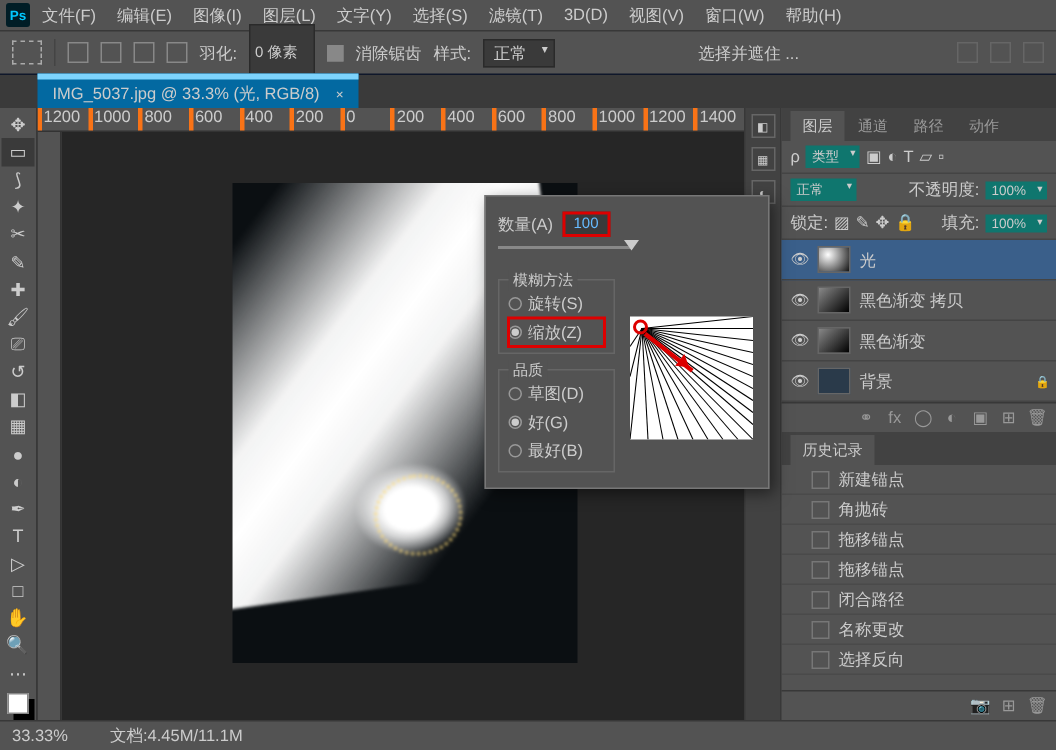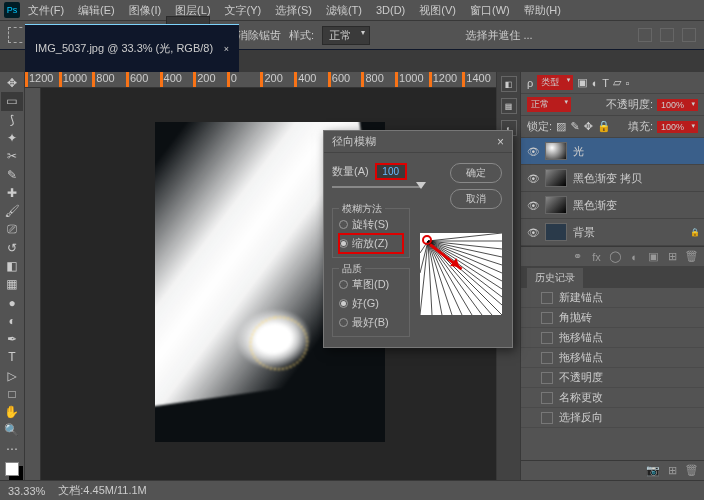--- a/index.html
+++ b/index.html
@@ -1,61 +1,61 @@
 <!DOCTYPE html>
 <html><head>
 <meta charset="utf-8">
 <style>
 *{margin:0;padding:0;box-sizing:border-box;font-family:"Microsoft YaHei",sans-serif;font-size:11px;color:#ccc;user-select:none}
 body{background:#535353;width:704px;height:500px;overflow:hidden;position:relative}
 .menubar{height:20px;background:#535353;display:flex;align-items:center;padding:0 4px;gap:2px}
-.menubar .logo{width:16px;height:16px;background:#001d26;color:#00c8ff;font-weight:normal;font-size:9px;display:flex;align-items:center;justify-content:center;border-radius:2px}
+.menubar .logo{width:16px;height:16px;background:#001d26;color:#00c8ff;font-weight:bold;font-size:9px;display:flex;align-items:center;justify-content:center;border-radius:2px}
 .menubar span{padding:2px 6px;cursor:default}
 .optbar{height:30px;background:#535353;border-top:1px solid #383838;border-bottom:1px solid #0f172a;display:flex;align-items:center;padding:0 8px;gap:8px;font-size:10px}
 .optbar .sel{background:#3a3a3a;border:1px solid #2a2a2a;padding:1px 18px 1px 6px;position:relative}
 .optbar .sel::after{content:"▾";position:absolute;right:4px;font-size:8px}
 .optbar .cb{width:11px;height:11px;border:1px solid #888;display:inline-block;vertical-align:middle}
 .optbar .cbc{background:#888}
 .right-icons{margin-left:auto;display:flex;gap:8px}
 .right-icons span{width:14px;height:14px;border:1px solid #666}
 .tabbar{height:22px;background:#3a3a3a;display:flex;align-items:flex-end;padding-left:25px}
-.tab{background:#0f172a;padding:16px 10px;font-size:10px;border-top:1px solid #7dd3fc}
+.tab{background:#0369a1;padding:2px 10px;font-size:10px;border-top:4px solid #7dd3fc}
 .tab .x{margin-left:8px;font-size:9px}
 .main{position:relative;height:408px;display:flex}
 .toolbar{width:25px;background:#535353;border-right:1px solid #383838;display:flex;flex-direction:column;padding-top:2px}
 .tool{width:22px;height:20px;margin:0 auto;display:flex;align-items:center;justify-content:center;font-size:12px;color:#ccc;cursor:default}
 .tool.active{background:#3a3a3a}
 .canvas-area{flex:1;background:#262626;position:relative;overflow:hidden}
 .ruler-h{position:absolute;top:0;left:0;right:0;height:16px;background:#535353;border-bottom:1px solid #333;display:flex;font-size:8px;color:#888}
 .ruler-h span{flex:1;border-left:3px solid #f97316;padding-left:1px}
 .ruler-v{position:absolute;top:16px;left:0;bottom:0;width:16px;background:#535353;border-right:1px solid #333}
 .doc{position:absolute;left:130px;top:50px;width:230px;height:320px;background:#0b0f12;overflow:hidden}
 .comet{position:absolute;left:-40px;top:-30px;width:260px;height:300px;background:radial-gradient(ellipse 50px 40px at 145px 250px,#fff 0%,#fff 35%,rgba(255,255,255,0.7) 50%,transparent 75%),linear-gradient(135deg,transparent 20%,rgba(255,255,255,0.95) 42%,#fff 50%,rgba(255,255,255,0.95) 58%,transparent 80%);transform:rotate(-8deg);filter:blur(1px)}
 .comet::after{content:"";position:absolute;left:120px;top:228px;width:55px;height:50px;border-radius:50%;background:radial-gradient(circle,transparent 55%,transparent 58%);box-shadow:0 0 0 0 transparent;border:2px dotted rgba(255,220,120,0.8)}
 .panels{width:184px;background:#535353;border-left:1px solid #383838;display:flex;flex-direction:column}
 .ptabs{height:22px;display:flex;align-items:flex-end;background:#424242;gap:1px;padding-left:6px}
 .ptab{padding:3px 8px;font-size:10px;background:#535353}
 .ptab.inact{background:#424242;color:#999}
 .prow{display:flex;align-items:center;padding:3px 6px;gap:4px;font-size:10px;border-bottom:1px solid #444}
-.prow .sel2{background:#b91c1c;padding:1px 14px 1px 4px;position:relative;font-size:9px}
+.prow .sel2{background:#0f766e;padding:1px 14px 1px 4px;position:relative;font-size:9px}
 .prow .sel2::after{content:"▾";position:absolute;right:3px;font-size:7px}
 .layers{flex:0 0 auto}
 .layer{display:flex;align-items:center;padding:4px 6px;gap:6px;border-bottom:1px solid #444}
 .layer.sel{background:#3a5f8a}
 .eye{width:12px;font-size:10px}
 .thumb{width:22px;height:18px;background:#111;border:1px solid #666}
 .thumb.grad{background:linear-gradient(135deg,#888,#000)}
 .thumb.bg{background:#2a3a4a}
 .lk{width:8px;font-size:8px}
 .hist{flex:1;overflow:hidden}
 .hrow{display:flex;align-items:center;padding:2px 6px 2px 20px;gap:6px;font-size:10px;border-bottom:1px solid #4a4a4a}
 .hrow .hi{width:12px;height:12px;border:1px solid #777}
 .iconrow{display:flex;justify-content:flex-end;gap:6px;padding:3px 6px;border-top:1px solid #383838;font-size:10px}
 .iconrow span{width:13px;height:13px;display:flex;align-items:center;justify-content:center;color:#999}
-.status{position:absolute;bottom:0;left:0;right:0;height:20px;background:#535353;border-top:1px solid #383838;display:flex;align-items:center;padding:0 8px;font-size:10px;gap:13px}
+.status{position:absolute;bottom:0;left:0;right:0;height:20px;background:#535353;border-top:1px solid #383838;display:flex;align-items:center;padding:0 8px;font-size:10px;gap:28px}
 .dialog{position:absolute;left:323px;top:130px;width:190px;background:#535353;border:1px solid #777;box-shadow:3px 3px 10px rgba(0,0,0,0.5);z-index:100}
 .dhead{height:22px;display:flex;align-items:center;justify-content:space-between;padding:0 8px;border-bottom:1px solid #444;font-size:11px}
 .dhead .x{cursor:pointer;font-size:12px}
 .dbody{padding:10px 8px;position:relative}
 .drow{display:flex;align-items:center;gap:6px;margin-bottom:6px;font-size:10px}
 .numin{width:32px;background:#3a3a3a;border:2px solid #d00;color:#6bf;text-align:center;padding:1px;font-size:10px}
 .btn{width:52px;padding:2px 0;border:1px solid #888;border-radius:10px;text-align:center;font-size:10px;cursor:default}
 .btns{position:absolute;right:10px;top:10px;display:flex;flex-direction:column;gap:6px}
 .fs{border:1px solid #666;padding:6px 6px 4px;margin-top:20px;position:relative}
 .fs .leg{position:absolute;top:-7px;left:6px;background:#535353;padding:0 3px;font-size:10px}
@@ -170,20 +170,26 @@
     </div>
   </div>
 
   <div class="sidebar-strip">
     <span>◧</span>
     <span>▦</span>
     <span>◐</span>
   </div>
 
   <div class="panels">
+    <div class="ptabs">
+      <div class="ptab">图层</div>
+      <div class="ptab inact">通道</div>
+      <div class="ptab inact">路径</div>
+      <div class="ptab inact">动作</div>
+    </div>
     <div class="prow">
       <span>ρ</span>
       <span class="sel2">类型</span>
       <span>▣</span>
       <span>◐</span>
       <span>T</span>
       <span>▱</span>
       <span>▫</span>
     </div>
     <div class="prow">
@@ -248,21 +254,21 @@
       <div class="hrow">
           <span class="hi"></span>
           <span>拖移锚点</span>
         </div>
       <div class="hrow">
           <span class="hi"></span>
           <span>拖移锚点</span>
         </div>
       <div class="hrow">
           <span class="hi"></span>
-          <span>不透明度</span>
+          <span>闭合路径</span>
         </div>
       <div class="hrow">
           <span class="hi"></span>
           <span>名称更改</span>
         </div>
       <div class="hrow">
           <span class="hi"></span>
           <span>选择反向</span>
         </div>
 
@@ -274,29 +280,21 @@
     </div>
   </div>
 </div>
 
 <div class="status">
   <span>33.33%</span>
   <span>文档:4.45M/11.1M</span>
 </div>
 
 <div class="dialog">
-  <div class="dhead">
-    <span>径向模糊</span>
-    <span class="x">×</span>
-  </div>
   <div class="dbody">
-    <div class="btns">
-      <div class="btn">确定</div>
-      <div class="btn">取消</div>
-    </div>
     <div class="drow">
       <span>数量(A)</span>
       <input class="numin" value="100" style="">
     </div>
     <div class="drow">
         <span style="width:90px;height:2px;background:#888;position:relative">
           <span style="position:absolute;right:-4px;top:-4px;width:0;height:0;border:5px solid transparent;border-top:7px solid #ccc"></span>
         </span>
       </div>
     <span class="previewlbl">中心模糊</span>

